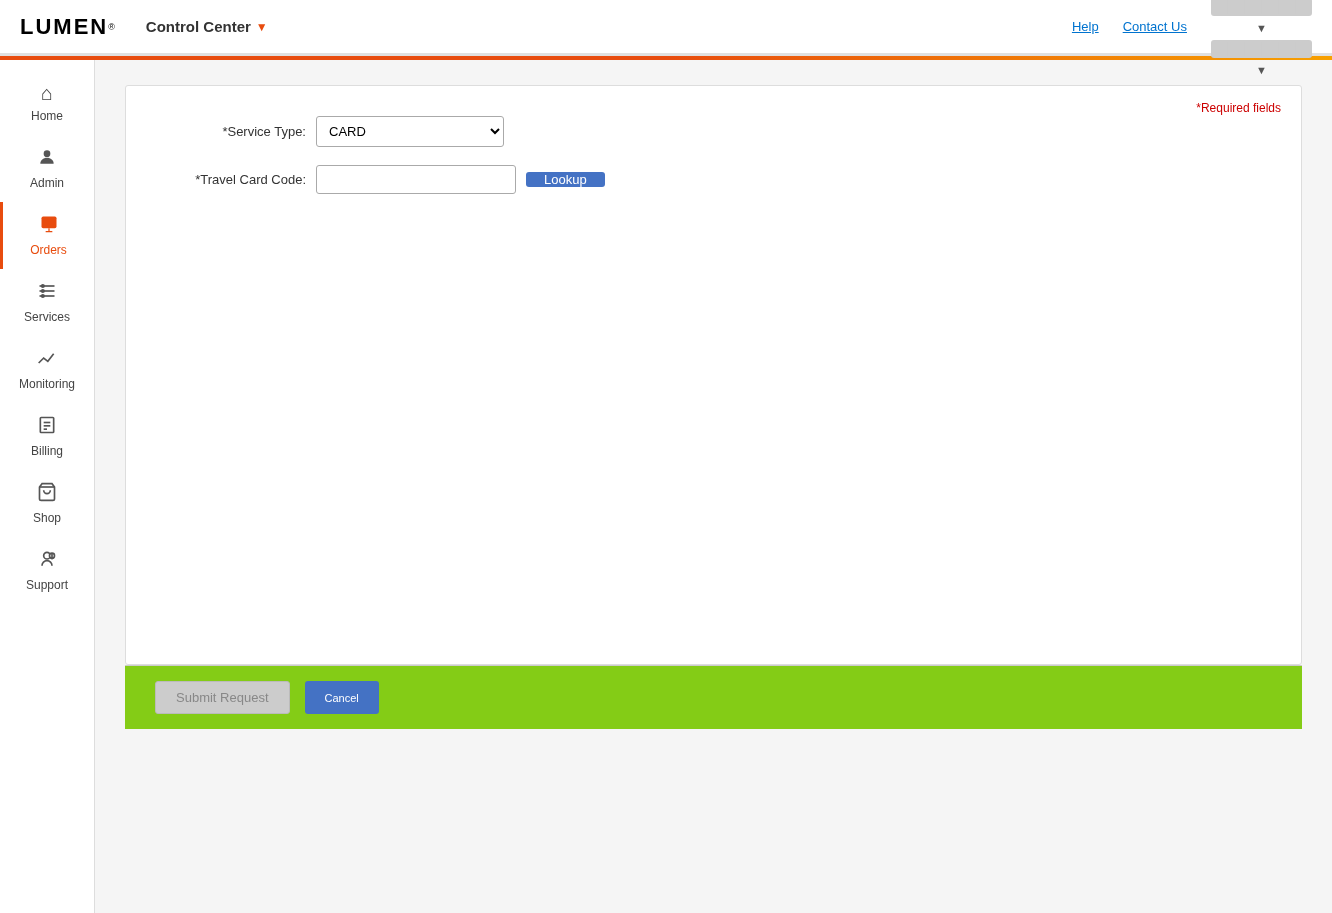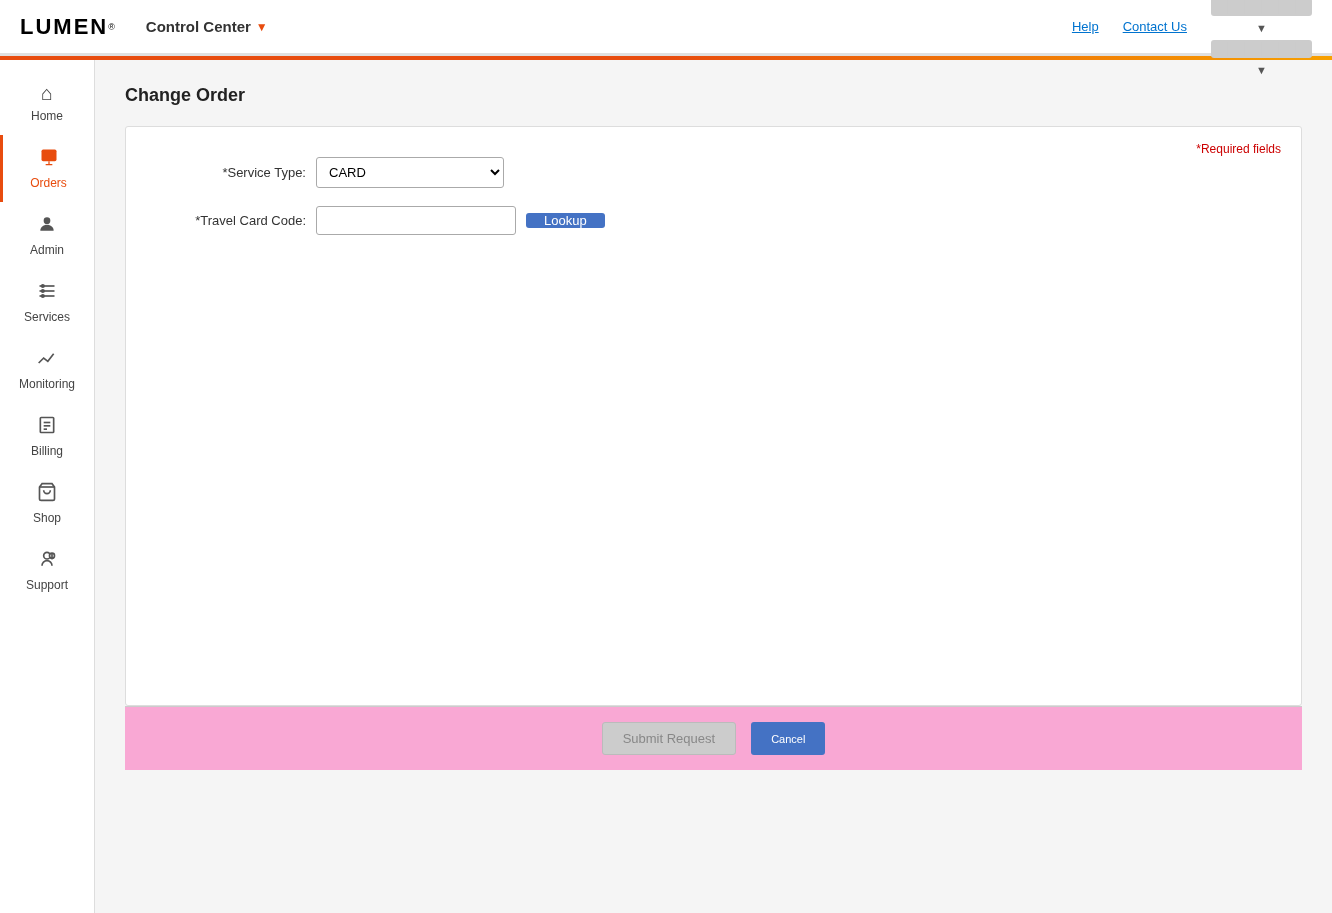--- a/index.html
+++ b/index.html
@@ -189,25 +189,24 @@
       background: #4472c4;
       color: #fff;
       border: none;
       border-radius: 3px;
       font-size: 13px;
       cursor: pointer;
     }
 
     
     .footer-bar {
-      background: #f9a8d4;
+      background: #84cc16;
       border-top: 1px solid #ccc;
       padding: 15px 30px;
       display: flex;
-      justify-content: center;
       gap: 15px;
       margin-top: 0;
     }
     .btn-submit {
       padding: 8px 20px;
       background: #ccc;
       color: #888;
       border: 1px solid #bbb;
       border-radius: 3px;
       font-size: 13px;
@@ -249,37 +248,37 @@
 </div>
 <div class="header-accent"></div>
 
 <div class="layout">
 
   <nav class="sidebar">
     <div class="sidebar-item">
       <span class="icon">⌂</span>
       <span>Home</span>
     </div>
+    <div class="sidebar-item">
+      <span class="icon">
+        <svg width="20" height="20" viewBox="0 0 24 24" fill="#555">
+            <circle cx="12" cy="8" r="4"></circle>
+            <path d="M4 20c0-4 3.6-7 8-7s8 3 8 7"></path>
+          </svg>
+      </span>
+      <span>Admin</span>
+    </div>
     <div class="sidebar-item active">
       <span class="icon">
         <svg width="20" height="20" viewBox="0 0 24 24" fill="#e84c0e">
             <rect x="3" y="3" width="18" height="14" rx="2" ry="2"></rect>
             <path d="M8 21h8M12 17v4" stroke="#e84c0e" stroke-width="1.5" fill="none"></path>
           </svg>
       </span>
       <span>Orders</span>
-    </div>
-    <div class="sidebar-item">
-      <span class="icon">
-        <svg width="20" height="20" viewBox="0 0 24 24" fill="#555">
-            <circle cx="12" cy="8" r="4"></circle>
-            <path d="M4 20c0-4 3.6-7 8-7s8 3 8 7"></path>
-          </svg>
-      </span>
-      <span>Admin</span>
     </div>
     <div class="sidebar-item">
       <span class="icon">
         <svg width="20" height="20" viewBox="0 0 24 24" fill="none" stroke="#555" stroke-width="2">
             <line x1="3" y1="6" x2="21" y2="6"></line>
             <line x1="3" y1="12" x2="21" y2="12"></line>
             <line x1="3" y1="18" x2="21" y2="18"></line>
             <circle cx="7" cy="6" r="1.5" fill="#555"></circle>
             <circle cx="7" cy="12" r="1.5" fill="#555"></circle>
             <circle cx="7" cy="18" r="1.5" fill="#555"></circle>
@@ -324,21 +323,20 @@
             <circle cx="18" cy="8" r="3" fill="#fff" stroke="#555"></circle>
             <line x1="18" y1="6" x2="18" y2="10"></line>
             <circle cx="18" cy="11" r="0.5" fill="#555"></circle>
           </svg>
       </span>
       <span>Support</span>
     </div>
   </nav>
 
   <div class="main-content">
-    <div class="page-title">Change Order</div>
 
     <div class="form-container">
       <div class="required-note">*Required fields</div>
 
       <div class="form-row">
         <label class="form-label">
           <span>*Service Type:</span>
         </label>
         <select class="form-select">
           <option>CARD</option>

